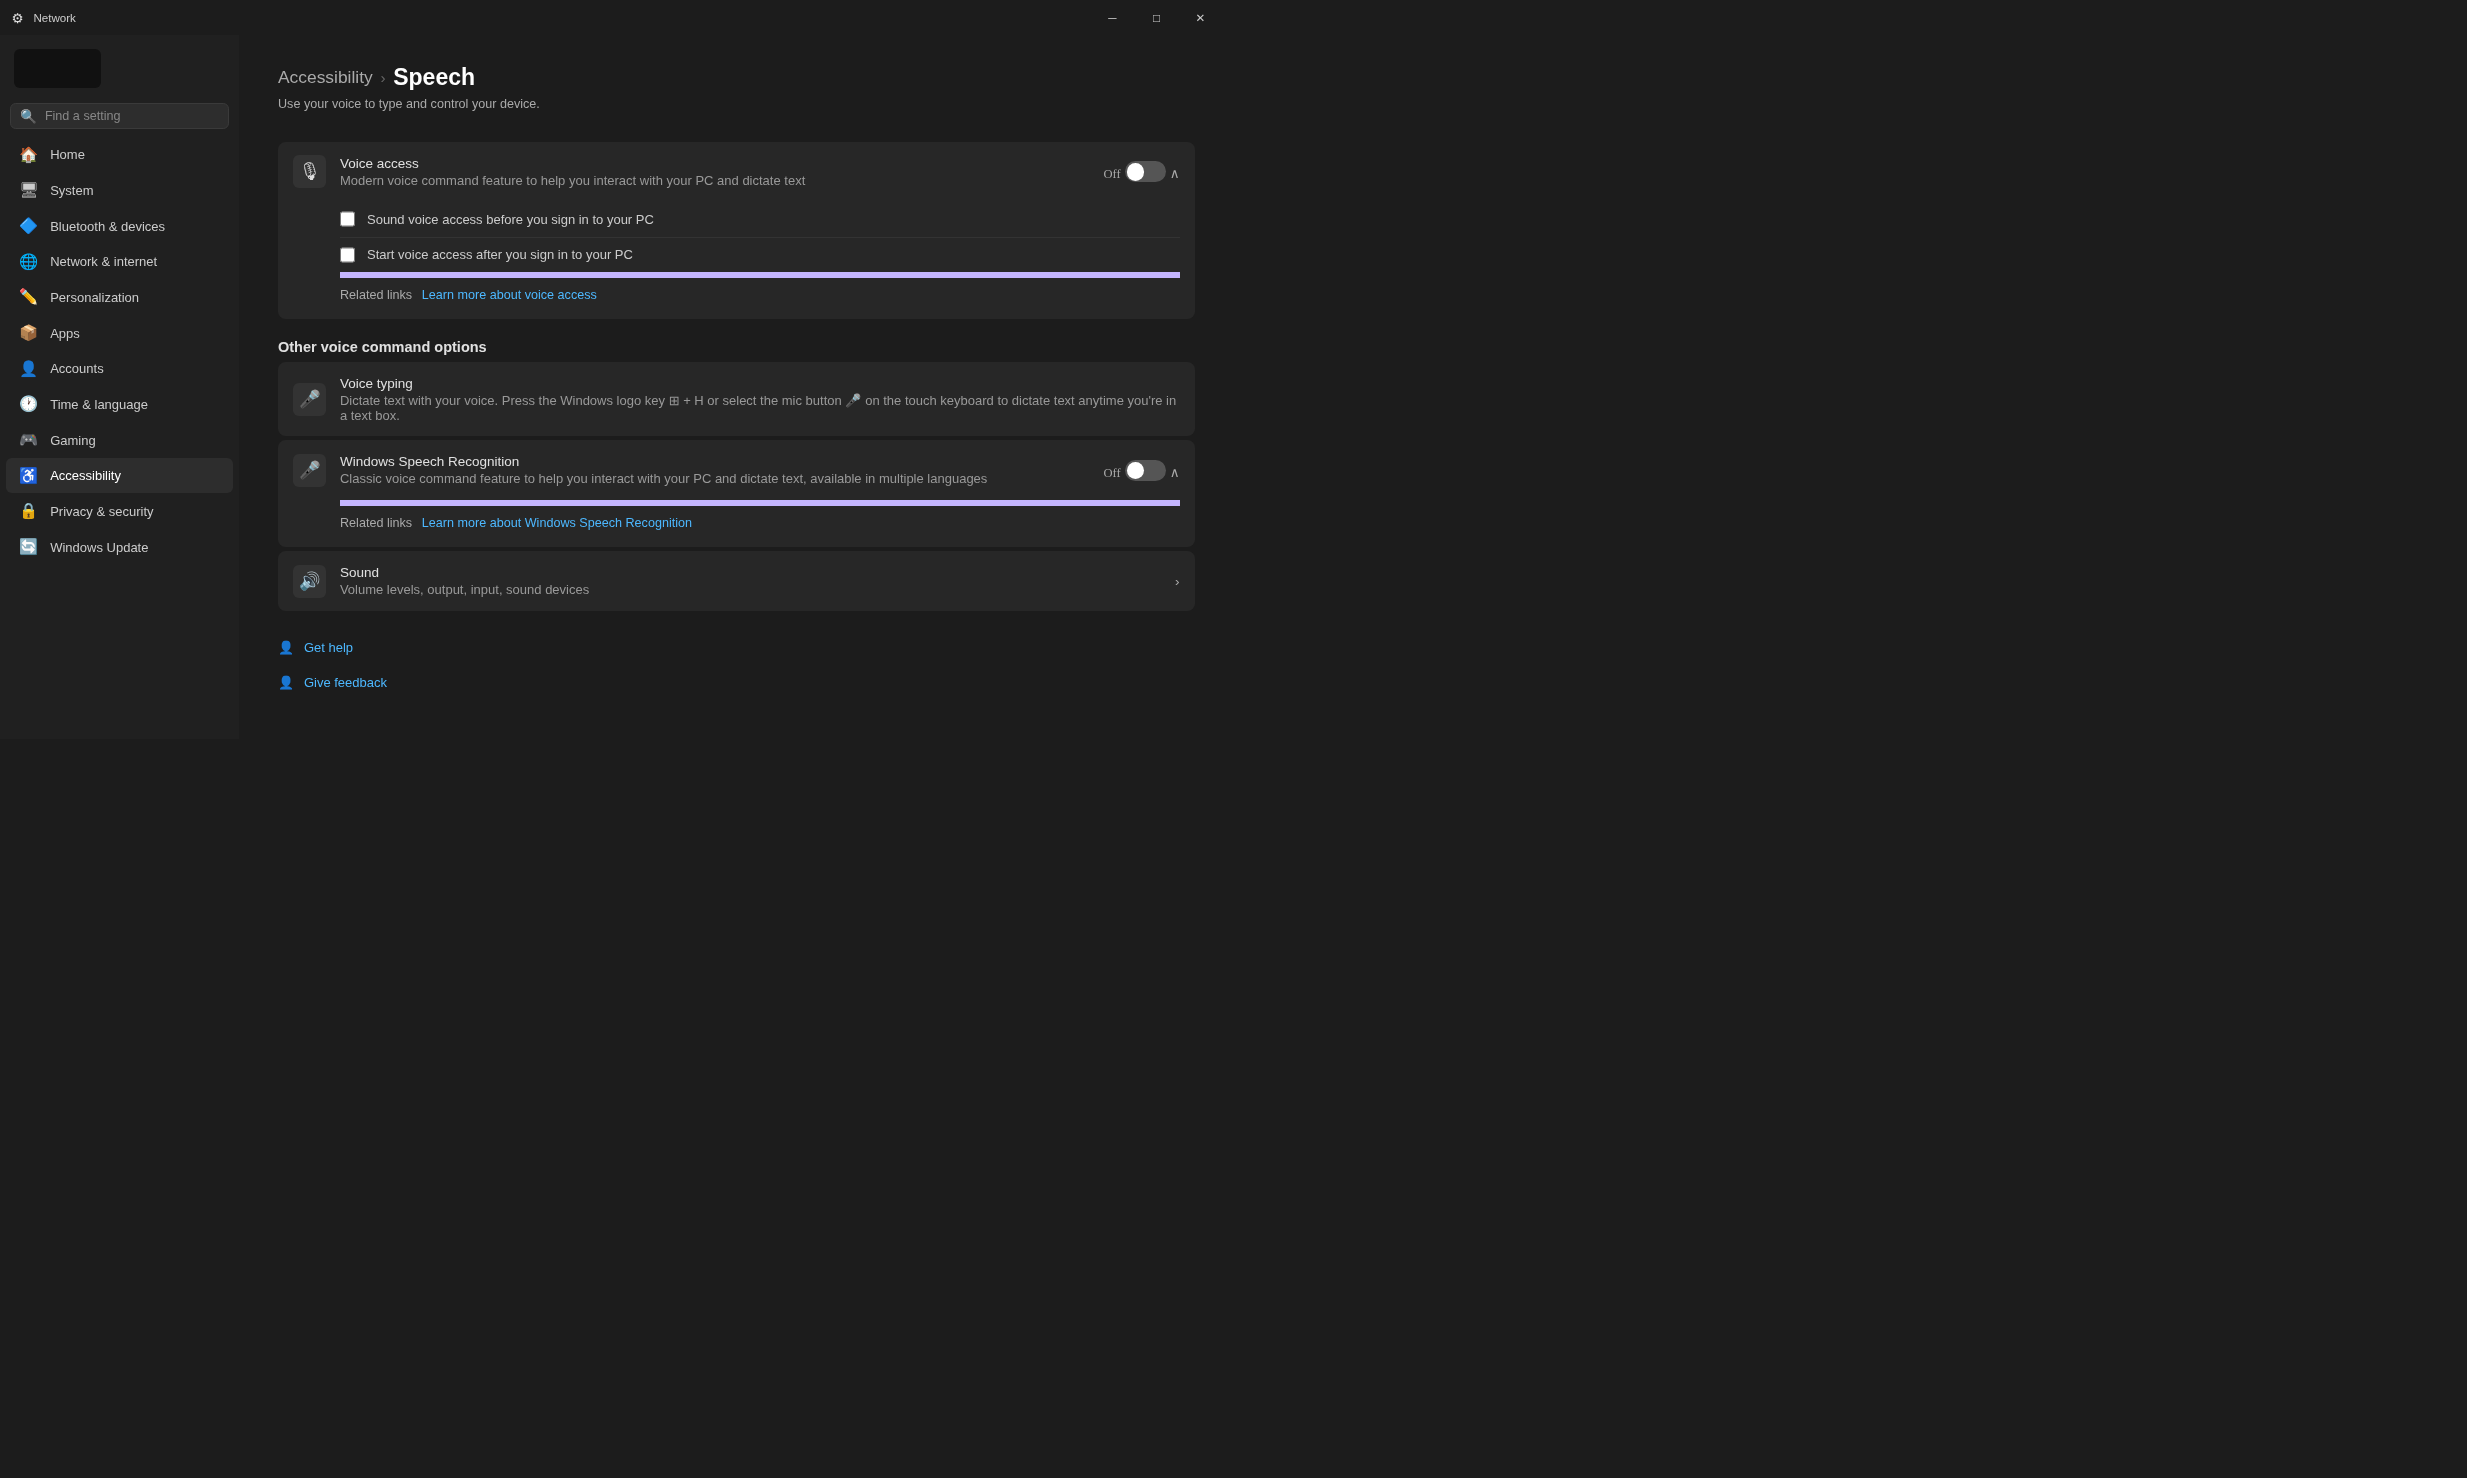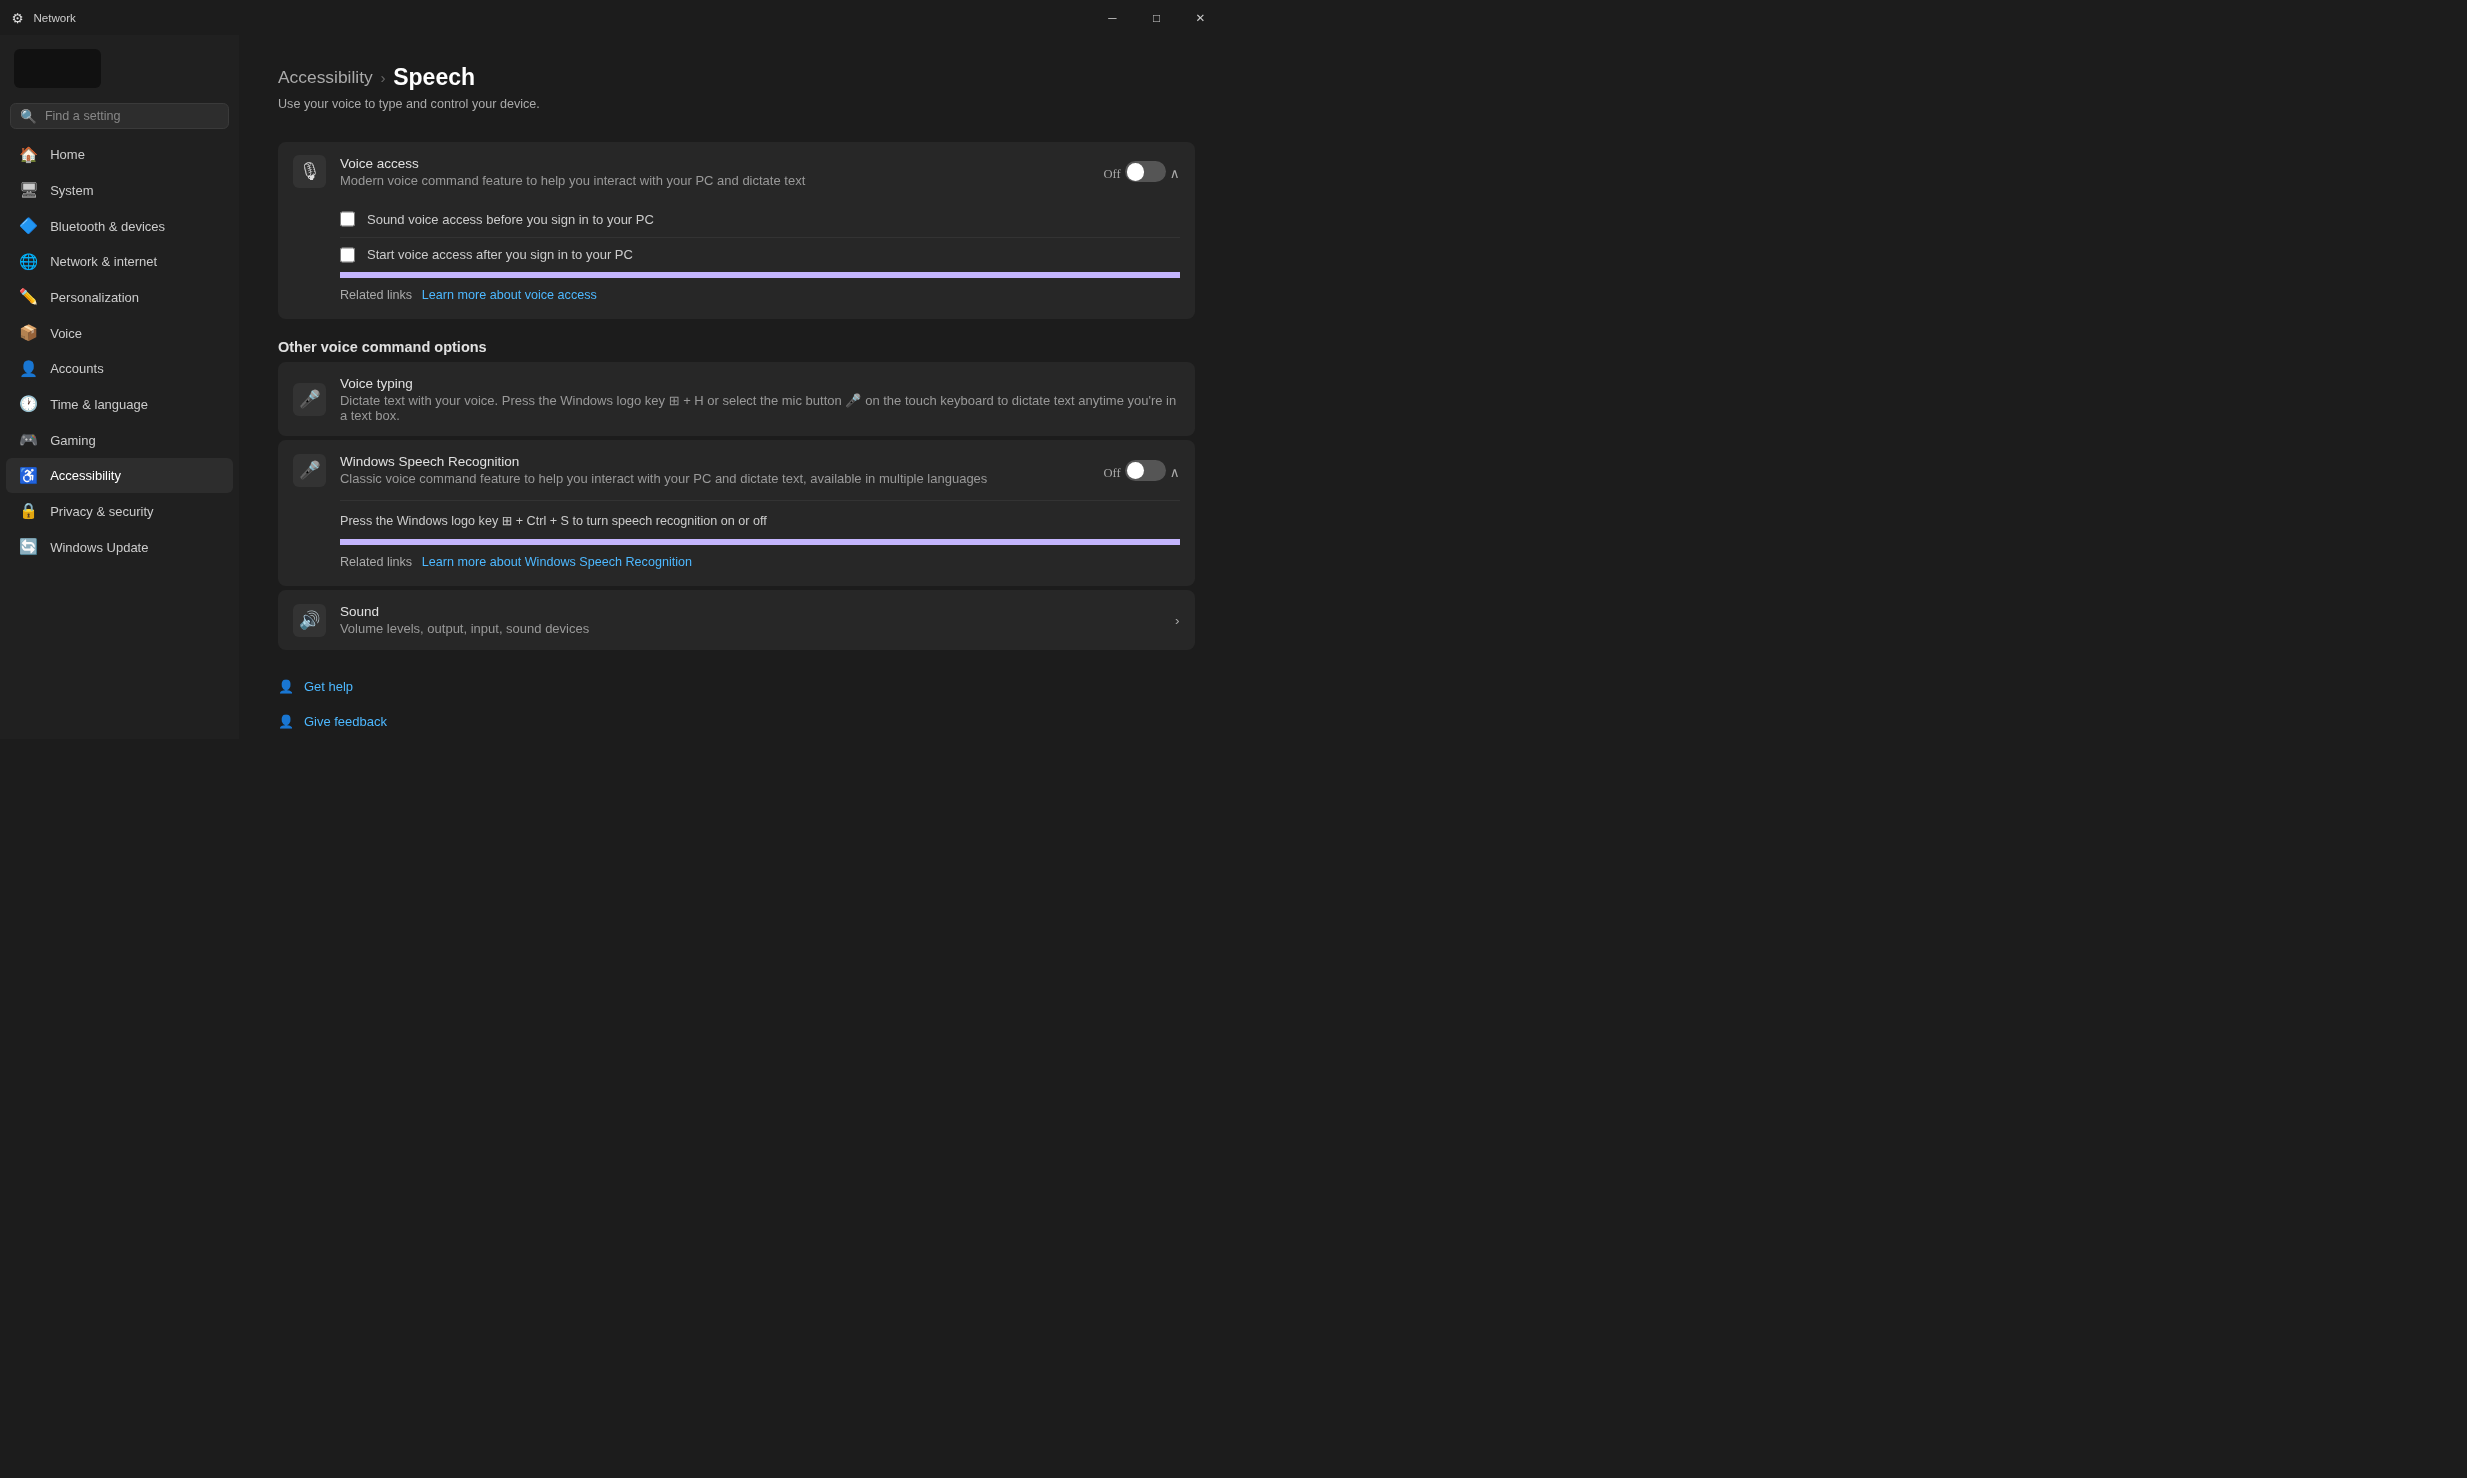--- a/index.html
+++ b/index.html
@@ -309,21 +309,21 @@
         <div class="nav-item">
       <span class="nav-icon">🌐</span>
       <span>Network &amp; internet</span>
     </div>
         <div class="nav-item">
       <span class="nav-icon">✏️</span>
       <span>Personalization</span>
     </div>
         <div class="nav-item">
       <span class="nav-icon">📦</span>
-      <span>Voice</span>
+      <span>Apps</span>
     </div>
         <div class="nav-item">
       <span class="nav-icon">👤</span>
       <span>Accounts</span>
     </div>
         <div class="nav-item">
       <span class="nav-icon">🕐</span>
       <span>Time &amp; language</span>
     </div>
         <div class="nav-item">
@@ -402,21 +402,20 @@
           <div class="card-title">Windows Speech Recognition</div>
           <div class="card-desc">Classic voice command feature to help you interact with your PC and dictate text, available in multiple languages</div>
         </div>
         <div class="card-right">
           <span class="toggle-label">Off</span>
           <div class="toggle"></div>
           <span class="chevron">∧</span>
         </div>
       </div>
       <div class="card-body">
-        <div class="info-row" style="padding-left:0; border-top: 1px solid #333;">Press the Windows logo key ⊞ + Ctrl + S to turn speech recognition on or off</div>
         <div class="related-links">
           <span class="related-links-label">Related links</span>
           <a class="related-link">Learn more about Windows Speech Recognition</a>
         </div>
       </div>
     </div>
 
 
     <div class="sound-card">
       <div class="card-icon">🔊</div>

